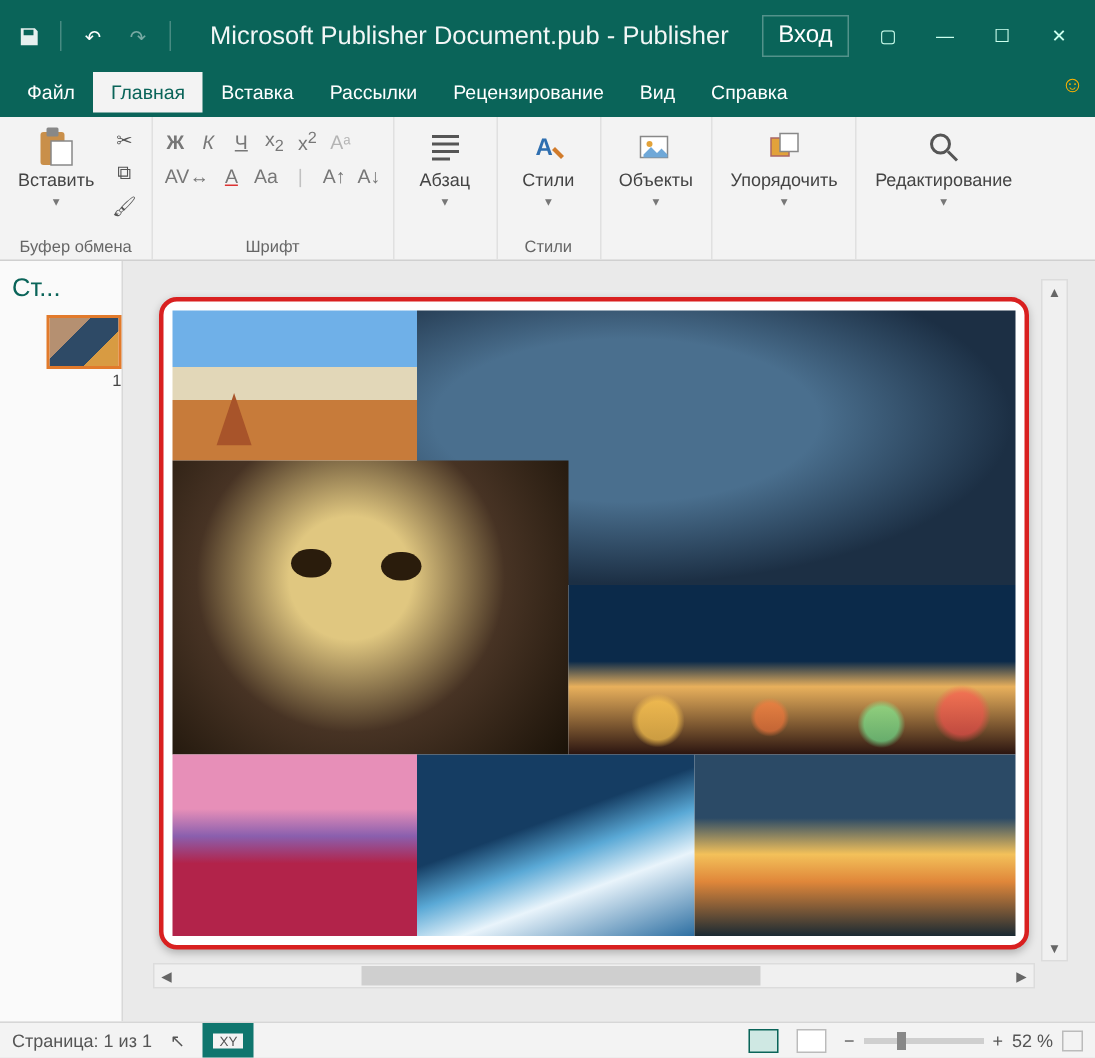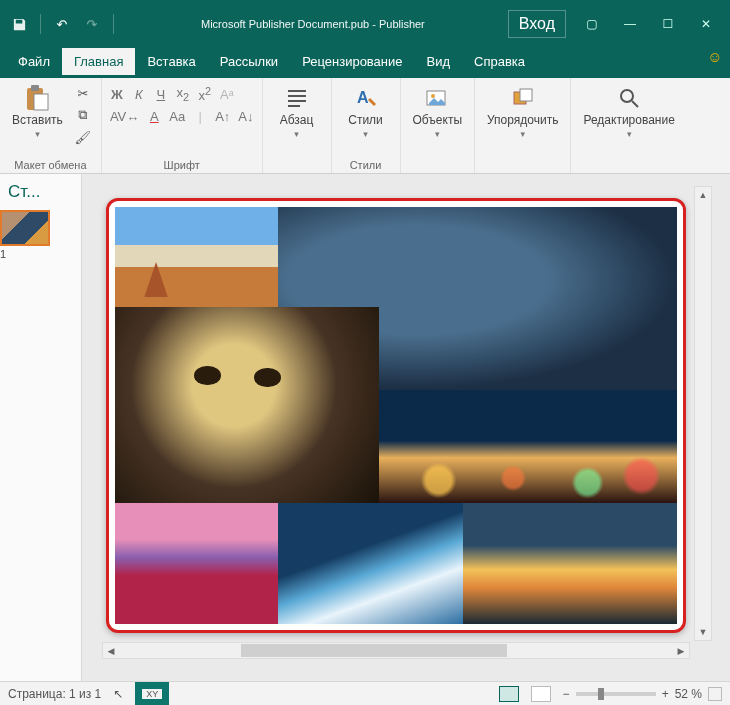--- a/index.html
+++ b/index.html
@@ -1,21 +1,21 @@
 <!DOCTYPE html>
 <html><head>
 <meta charset="utf-8">
 <style>
 * { margin: 0; padding: 0; box-sizing: border-box; font-family: "Segoe UI", Tahoma, sans-serif; }
 body { background: #ebebeb; width: 730px; height: 705px; overflow: hidden; display:flex; flex-direction:column;}
 .titlebar { background: #0a6459; height: 48px; display: flex; align-items: center; color: #fff; padding: 0 6px; }
 .qat { display: flex; align-items: center; gap: 4px; }
 .qat .qat-btn { width: 26px; height: 26px; display: flex; align-items: center; justify-content: center; color:#fff; font-size:13px;}
 .qat .sep { width:1px; height:20px; background: rgba(255,255,255,.25); margin:0 4px;}
-.titlebar .title { flex:1; text-align:center; font-size:11px; color:#fff; opacity:.95; white-space:nowrap; overflow:hidden;}
+.titlebar .title { flex:1; text-align:center; font-size:17px; color:#fff; opacity:.95; white-space:nowrap; overflow:hidden;}
 .titlebar .acct { font-size:16px; padding:4px 10px; border:1px solid rgba(255,255,255,.3);}
 .winctl { display:flex; gap:2px; margin-left:8px;}
 .winctl div { width:36px; height:28px; display:flex;align-items:center;justify-content:center; color:#cfe; font-size:12px;}
 .tabs { background:#0a6459; height:30px; display:flex; align-items:flex-start; padding-left:6px;}
 .tab { padding:6px 12px 6px; font-size:13px; color:#fff; cursor:pointer; }
 .tab.active { background:#f3f3f3; color:#0a6459; }
 .tabs .spacer { flex:1;}
 .tabs .smile { width:30px; text-align:center; color:#ffb300; font-size:15px; padding-bottom:4px;}
 .ribbon { background:#f3f3f3; border-bottom:1px solid #d0d0d0; height:96px; display:flex; font-size:12px; color:#444;}
 .group { border-right:1px solid #e0e0e0; padding:4px 8px 2px; display:flex; flex-direction:column; justify-content:space-between;}
@@ -23,21 +23,21 @@
 .group .glabel { text-align:center; font-size:11px; color:#666; padding:2px 0 0;}
 .bigbtn { display:flex; flex-direction:column; align-items:center; justify-content:center; gap:2px; padding:2px 4px; min-width:52px;}
 .bigbtn .ico { width:28px; height:28px; display:flex;align-items:center;justify-content:center; font-size:20px;}
 .bigbtn .lbl { font-size:12px; text-align:right; line-height:1.1;}
 .minicol { display:flex; flex-direction:column; gap:4px; padding-top:2px;}
 .minicol .mini { width:20px; height:18px; display:flex;align-items:center;justify-content:center; font-size:13px; color:#555;}
 .fontgrid { display:flex; flex-direction:column; gap:6px; padding-top:3px;}
 .fontrow { display:flex; gap:8px; align-items:center; color:#777; font-size:13px;}
 .fontrow span { min-width:14px; text-align:center;}
 .workarea { flex:1; display:flex; background:#eaeaea; min-height:0;}
-.pages-panel { width:82px; background:#fafafa; border-right:1px solid #d8d8d8; display:flex; flex-direction:column; align-items:flex-start; padding-top:6px;}
+.pages-panel { width:82px; background:#fafafa; border-right:1px solid #d8d8d8; display:flex; flex-direction:column; align-items:flex-end; padding-top:6px;}
 .pages-panel .ptitle { color:#0a6459; font-size:17px; align-self:flex-start; padding:2px 8px 8px;}
 .thumb { width:50px; height:36px; border:2px solid #e27a2b; background:linear-gradient(135deg,#b59071 0 35%, #2e4a66 35% 70%, #d89b42 70% 100%); }
 .pnum { font-size:11px; color:#444; margin-top:2px;}
 .canvas-wrap { flex:1; position:relative; overflow:hidden;}
 .canvas { position:absolute; left:24px; top:24px; right:44px; bottom:48px; background:#fff; border:3px solid #d92020; border-radius:12px; box-shadow:0 2px 6px rgba(0,0,0,.25); overflow:hidden;}
 .collage { position:absolute; inset:6px; }
 .img { position:absolute; }
 .img.desert { left:0; top:0; width:29%; height:24%; background:linear-gradient(180deg,#6fb0e8 0 38%, #e2d7b8 38% 60%, #c77b3a 60% 100%);}
 .img.desert::after{content:"";position:absolute;bottom:10%;left:18%;width:18%;height:35%;background:#a8542a;clip-path:polygon(0 100%,40% 0,80% 100%);}  
 .img.city { left:29%; top:0; width:71%; height:44%; background:radial-gradient(ellipse at 35% 40%, #4a6f8e 0 35%, #1c2f44 70%);}
@@ -113,21 +113,21 @@
         </div>
         <div class="lbl">Вставить</div>
         <div style="font-size:9px;color:#777">▾</div>
       </div>
       <div class="minicol">
         <div class="mini">✂</div>
         <div class="mini">⧉</div>
         <div class="mini">🖌</div>
       </div>
     </div>
-    <div class="glabel">Макет обмена</div>
+    <div class="glabel">Буфер обмена</div>
   </div>
 
   <div class="group" style="min-width:150px">
     <div class="controls">
       <div class="fontgrid">
         <div class="fontrow">
           <span><b>Ж</b></span>
           <span><i>К</i></span>
           <span><u>Ч</u></span>
           <span>x<sub>2</sub></span>

